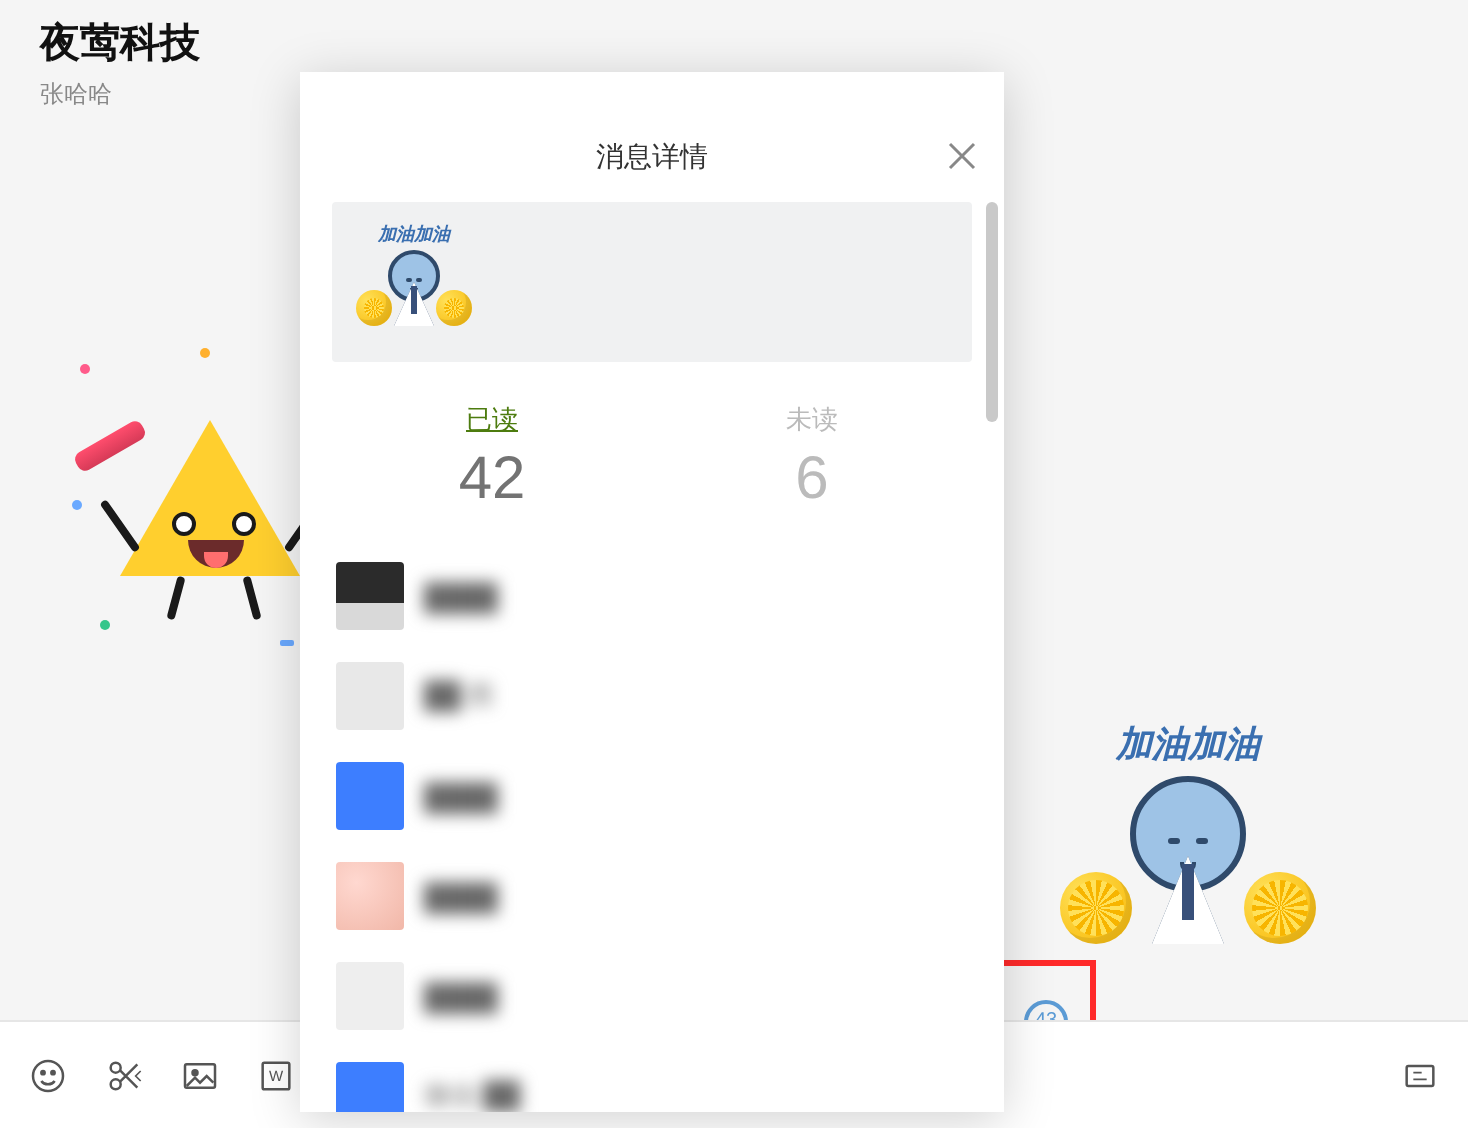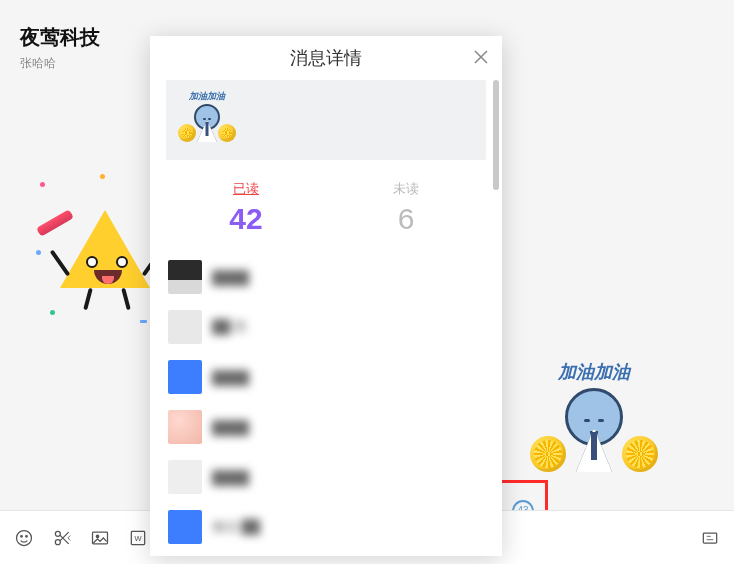--- a/index.html
+++ b/index.html
@@ -1,20 +1,20 @@
 <!DOCTYPE html>
 <html><head>
 <meta charset="utf-8">
 <style>
   * { box-sizing: border-box; margin: 0; padding: 0; }
   html, body { width: 734px; height: 564px; overflow: hidden; font-family: "Microsoft YaHei", "PingFang SC", sans-serif; background: #fff; }
   .app { position: relative; width: 734px; height: 564px; background: #f5f5f5; }
 
   
-  .chat-header { position: absolute; top: 0; left: 0; right: 0; height: 102px; padding: 24px 20px 0 20px; background: #f5f5f5; }
+  .chat-header { position: absolute; top: 0; left: 0; right: 0; height: 102px; padding: 8px 20px 0 20px; background: #f5f5f5; }
   .chat-title { font-size: 20px; font-weight: 600; color: #111; }
   .chat-sub   { font-size: 12px; color: #888; margin-top: 4px; }
 
   .chat-body { position: absolute; top: 80px; left: 0; right: 0; bottom: 54px; background: #f5f5f5; }
 
   
   .msg-sent { position: absolute; right: 60px; top: 280px; width: 140px; }
   .sticker-cheer { width: 120px; height: 140px; position: relative; }
   .cheer-text { font-size: 18px; color: #3a6fb0; font-weight: 700; font-style: italic; text-align: center; }
   .cheer-head { width: 58px; height: 58px; border-radius: 50%; background: #9ec3e6; border: 3px solid #2f4a6b; margin: 4px auto 0; position: relative; }
@@ -45,21 +45,21 @@
   .confetti span { position:absolute; width:5px; height:5px; border-radius:50%; }
 
   
   .toolbar { position:absolute; left:0; right:0; bottom:0; height:54px; border-top:1px solid #e6e6e6; background:#fff; display:flex; align-items:center; padding:0 14px; gap:18px; }
   .toolbar .icon { width:20px; height:20px; color:#555; display:flex; align-items:center; justify-content:center; }
   .toolbar .spacer { flex:1; }
   .icon svg { width:20px; height:20px; stroke:#555; fill:none; stroke-width:1.5; }
 
   
   .modal { position:absolute; left:150px; top:36px; width:352px; height:520px; background:#fff; box-shadow:0 4px 24px rgba(0,0,0,.18); display:flex; flex-direction:column; }
-  .modal-hd { position:relative; height:44px; display:flex; align-items:center; justify-content:center; font-size:18px; color:#333; }
+  .modal-hd { position:relative; height:44px; display:flex; align-items:center; justify-content:center; font-size:14px; color:#333;margin-top:21px; }
   .modal-close { position:absolute; right:10px; top:10px; width:22px; height:22px; display:flex; align-items:center; justify-content:center; cursor:pointer; color:#888; }
   .modal-close svg { width:14px; height:14px; stroke:#888; stroke-width:1.5; }
 
   .modal-body { flex:1; overflow:hidden; position:relative; padding:0 16px; }
   .scroll-thumb { position:absolute; right:3px; top:0; width:6px; height:110px; background:#c9c9c9; border-radius:3px; }
 
   .msg-preview { background:#f0f1f2; border-radius:2px; padding:10px 12px 12px; }
   .msg-meta { font-size:12px; color:#888; margin-bottom:6px; }
   .msg-thumb { width:58px; height:58px; position:relative; }
   .msg-thumb .cheer-text { font-size:9px; }
@@ -67,24 +67,24 @@
   .msg-thumb .cheer-head::before,.msg-thumb .cheer-head::after{ width:3px; height:2px; top:12px;}
   .msg-thumb .cheer-head::before{left:7px;} .msg-thumb .cheer-head::after{right:7px;}
   .msg-thumb .cheer-mouth{ top:17px; width:4px; height:3px; border-width:1.5px;}
   .msg-thumb .cheer-body{ top:30px; border-left-width:10px; border-right-width:10px; border-bottom-width:22px;}
   .msg-thumb .cheer-tie{ top:32px; width:3px; height:14px;}
   .msg-thumb .cheer-pom{ width:18px; height:18px; top:34px;}
   .msg-thumb .cheer-pom.l{left:0;} .msg-thumb .cheer-pom.r{right:0;}
 
   .tabs { display:flex; margin-top:12px; }
   .tab { flex:1; text-align:center; padding:8px 0 4px; font-size:13px; color:#bbb; }
-  .tab.active { color:#ef4444;text-decoration:underline; }
+  .tab.active { color:#4d7c0f;text-decoration:underline; }
   .counts { display:flex; }
   .count { flex:1; text-align:center; font-size:30px; color:#bbb; padding-bottom:10px; font-weight:400; }
-  .count.active { color:#8b5cf6;font-weight:bold; }
+  .count.active { color:#737373; }
 
   .reader-list { margin-top:6px; }
   .reader { display:flex; align-items:center; gap:10px; padding:8px 2px; }
   .avatar { width:34px; height:34px; border-radius:2px; background:#d9d9d9; }
   .reader .name { font-size:13px; color:#666; filter: blur(4px); }
   .avatar.a1{ background:linear-gradient(#2b2b2b 60%, #d9d9d9 60%);} 
   .avatar.a2{ background:#e8e8e8;} 
   .avatar.a3{ background:#3d7eff;} 
   .avatar.a4{ background:radial-gradient(circle at 30% 30%, #ffd8d0, #f1b7a8);} 
   .avatar.a5{ background:#eee;} 

